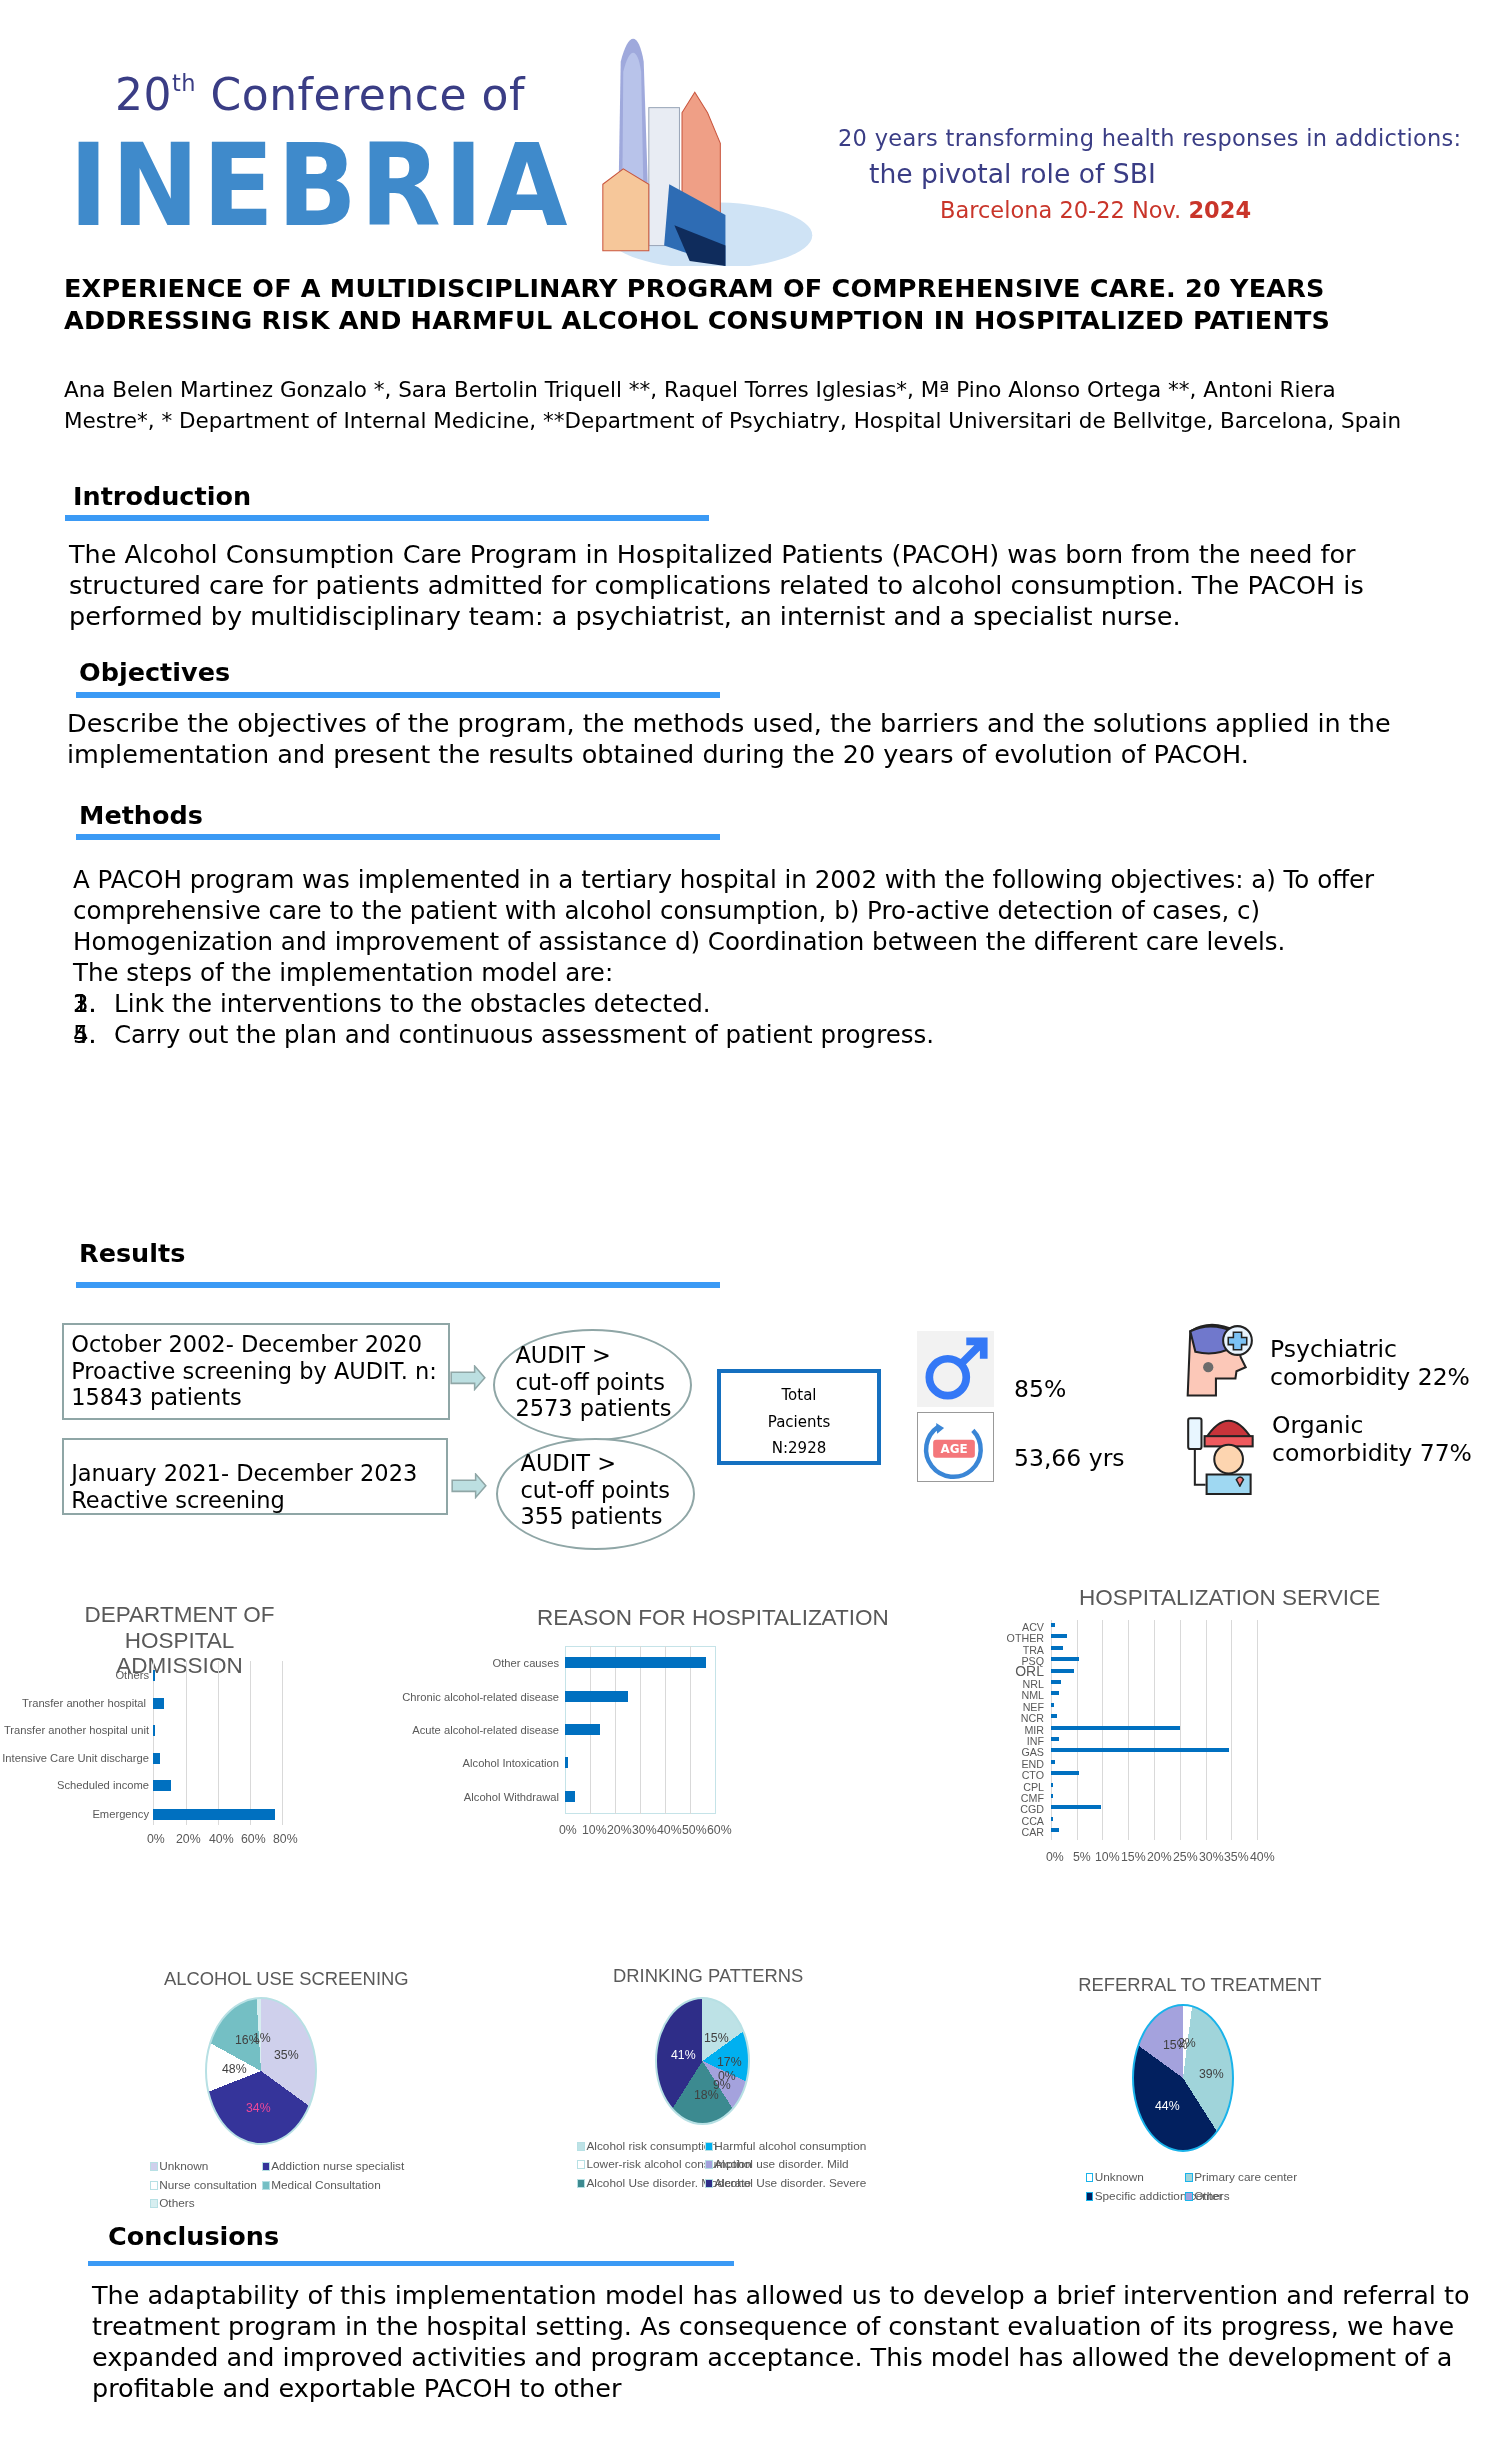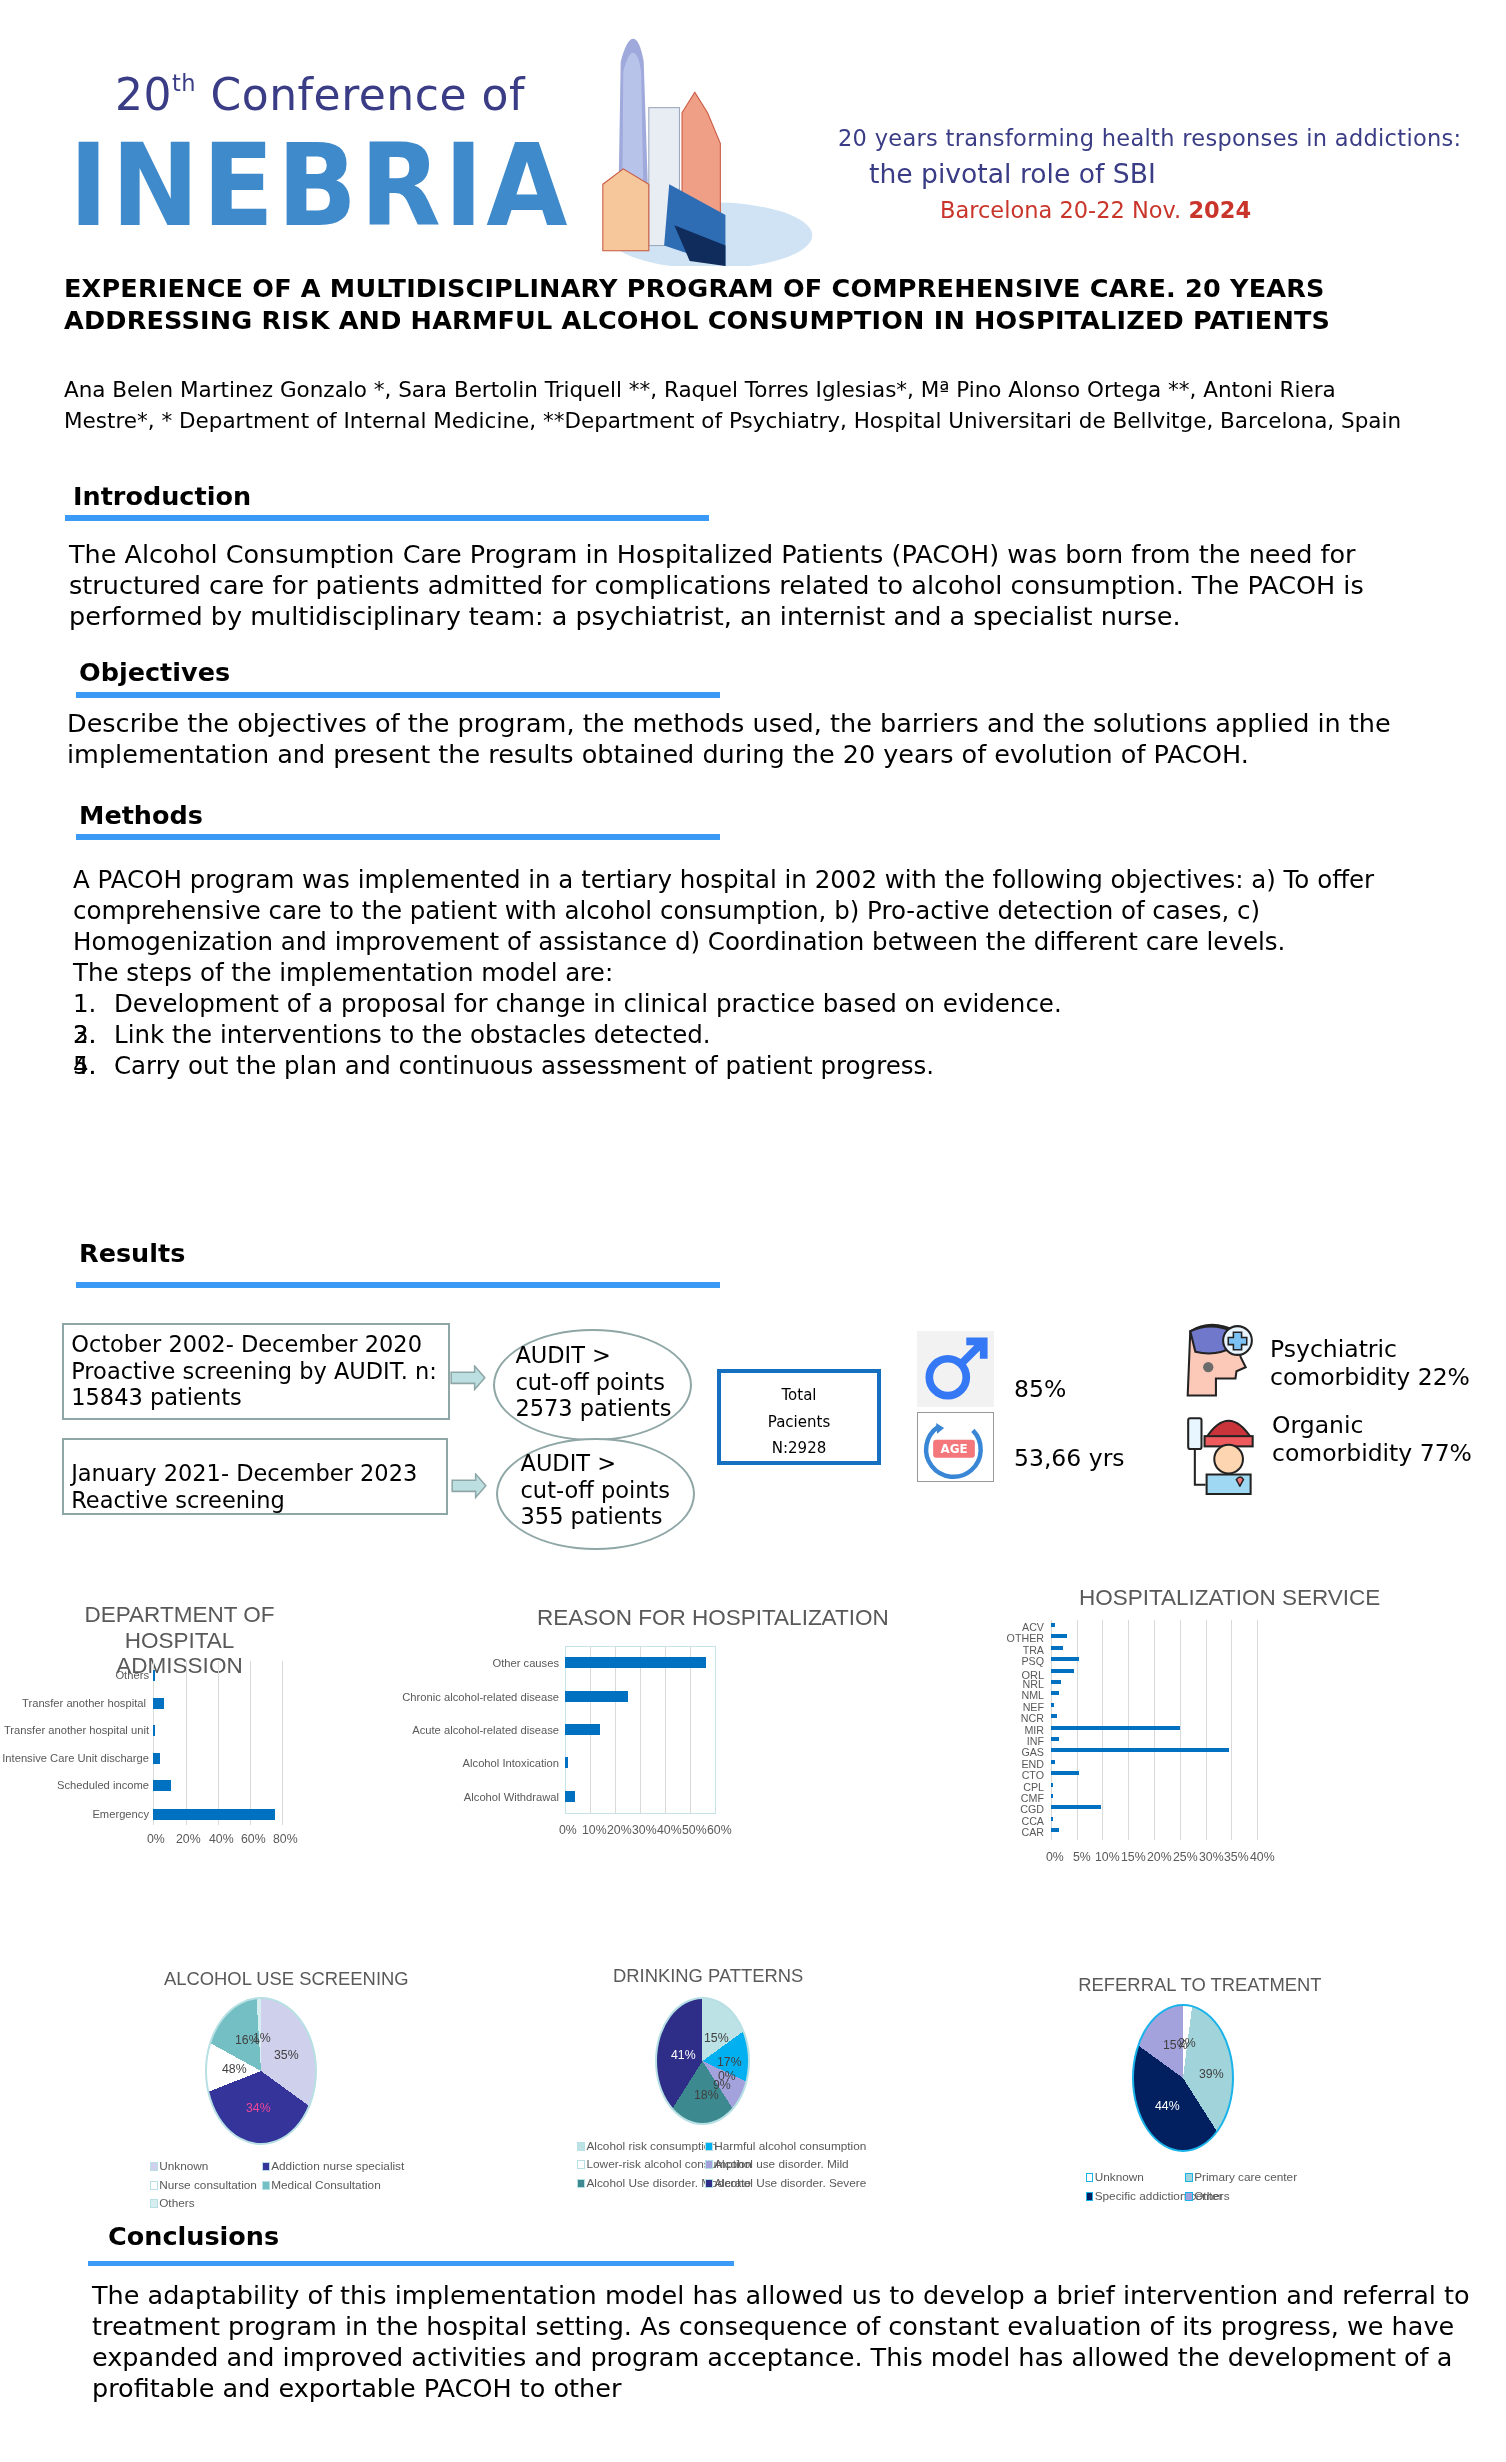--- a/index.html
+++ b/index.html
@@ -78,21 +78,21 @@
 <div class="abs sec-h" style="left:79px; top:660px;">Objectives</div>
 <div class="abs sec-bar" style="left:76px; top:692px;"></div>
 <div class="abs body-text" style="left:67px; top:708px;">Describe the objectives of the program, the methods used, the barriers and the solutions applied in the implementation and present the results obtained during the 20 years of evolution of PACOH.</div>
 
 <div class="abs sec-h" style="left:79px; top:803px;">Methods</div>
 <div class="abs sec-bar" style="left:76px; top:834px;"></div>
 <div class="abs body-text" style="left:73px; top:864px; width:1390px; font-size:24.5px; line-height:31px;">
   <div>A PACOH program was implemented in a tertiary hospital in 2002 with the following objectives:  a) To offer comprehensive care to the patient with alcohol consumption, b) Pro-active detection of cases, c) Homogenization and improvement of assistance d) Coordination between the different care levels.</div>
   <div>The steps of the implementation model are:</div>
   <ol class="methods-list">
-    <li><span class="num">1.</span><span>Development of a proposal for change in clinical practice based on evidence.</span></li>
+    <li><span class="num">1.</span></li>
     <li><span class="num">2.</span></li>
     <li><span class="num">3.</span><span>Link the interventions to the obstacles detected.</span></li>
     <li><span class="num">4.</span></li>
     <li><span class="num">5.</span><span>Carry out the plan and continuous assessment of patient progress.</span></li>
   </ol>
 </div>
 
 <div class="abs sec-h" style="left:79px; top:1241px;">Results</div>
 <div class="abs sec-bar" style="left:76px; top:1282px;"></div>
 
@@ -247,21 +247,21 @@
 
   <div id="svc-rows">
       <div class="abs bar-label" style="right: 438px; top: 47px; font-size: 10.7px;">ACV</div>
       <div class="bar" style="left: 49px; top: 49px; height: 4.1px; width: 4.1px;"></div>
       <div class="abs bar-label" style="right: 438px; top: 58px; font-size: 10.7px;">OTHER</div>
       <div class="bar" style="left: 49px; top: 60px; height: 4.1px; width: 15.5px;"></div>
       <div class="abs bar-label" style="right: 438px; top: 70px; font-size: 10.7px;">TRA</div>
       <div class="bar" style="left: 49px; top: 72px; height: 4.1px; width: 12.4px;"></div>
       <div class="abs bar-label" style="right: 438px; top: 81px; font-size: 10.7px;">PSQ</div>
       <div class="bar" style="left: 49px; top: 83px; height: 4.1px; width: 28px;"></div>
-      <div class="abs bar-label" style="right: 438px; top: 95px; font-size: 11px; margin-left: 45px;">ORL</div>
+      <div class="abs bar-label" style="right: 438px; top: 89px; font-size: 14px; margin-left: 45px;">ORL</div>
       <div class="bar" style="left: 49px; top: 95px; height: 4.1px; width: 23px;"></div>
       <div class="abs bar-label" style="right: 438px; top: 104px; font-size: 10.7px;">NRL</div>
       <div class="bar" style="left: 49px; top: 106px; height: 4.1px; width: 10.3px;"></div>
       <div class="abs bar-label" style="right: 438px; top: 115px; font-size: 10.7px;">NML</div>
       <div class="bar" style="left: 49px; top: 117px; height: 4.1px; width: 7.7px;"></div>
       <div class="abs bar-label" style="right: 438px; top: 127px; font-size: 10.7px;">NEF</div>
       <div class="bar" style="left: 49px; top: 129px; height: 4.1px; width: 2.6px;"></div>
       <div class="abs bar-label" style="right: 438px; top: 138px; font-size: 10.7px;">NCR</div>
       <div class="bar" style="left: 49px; top: 140px; height: 4.1px; width: 6.2px;"></div>
       <div class="abs bar-label" style="right: 438px; top: 150px; font-size: 10.7px;">MIR</div>

